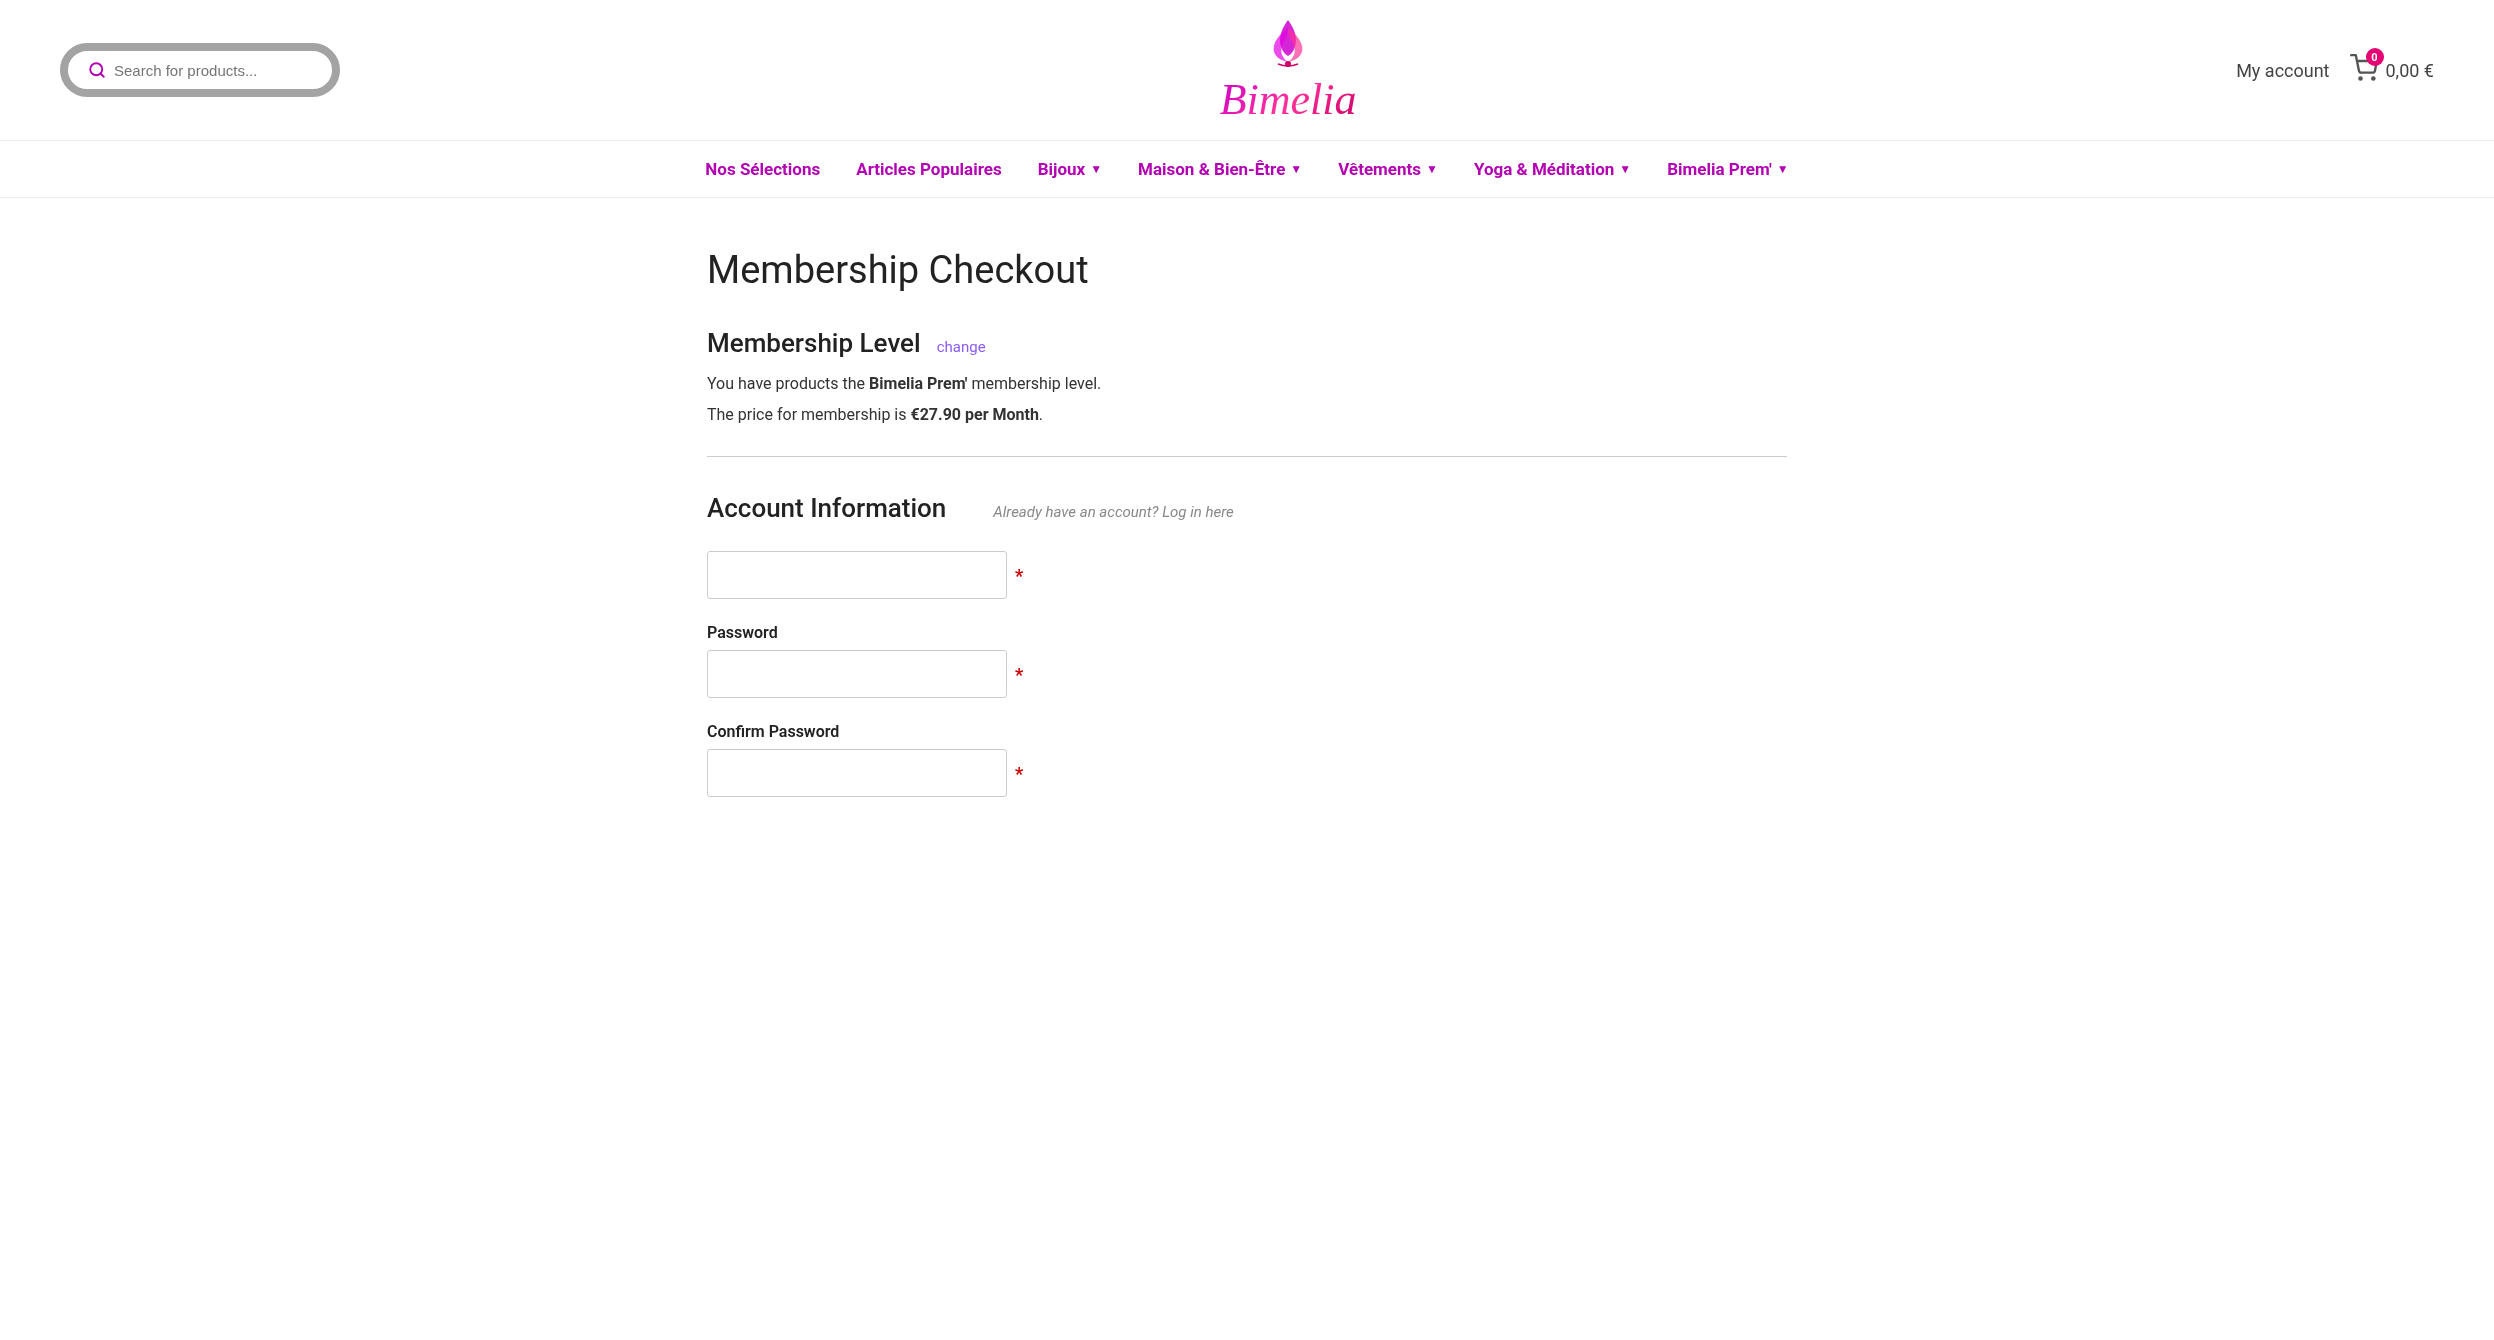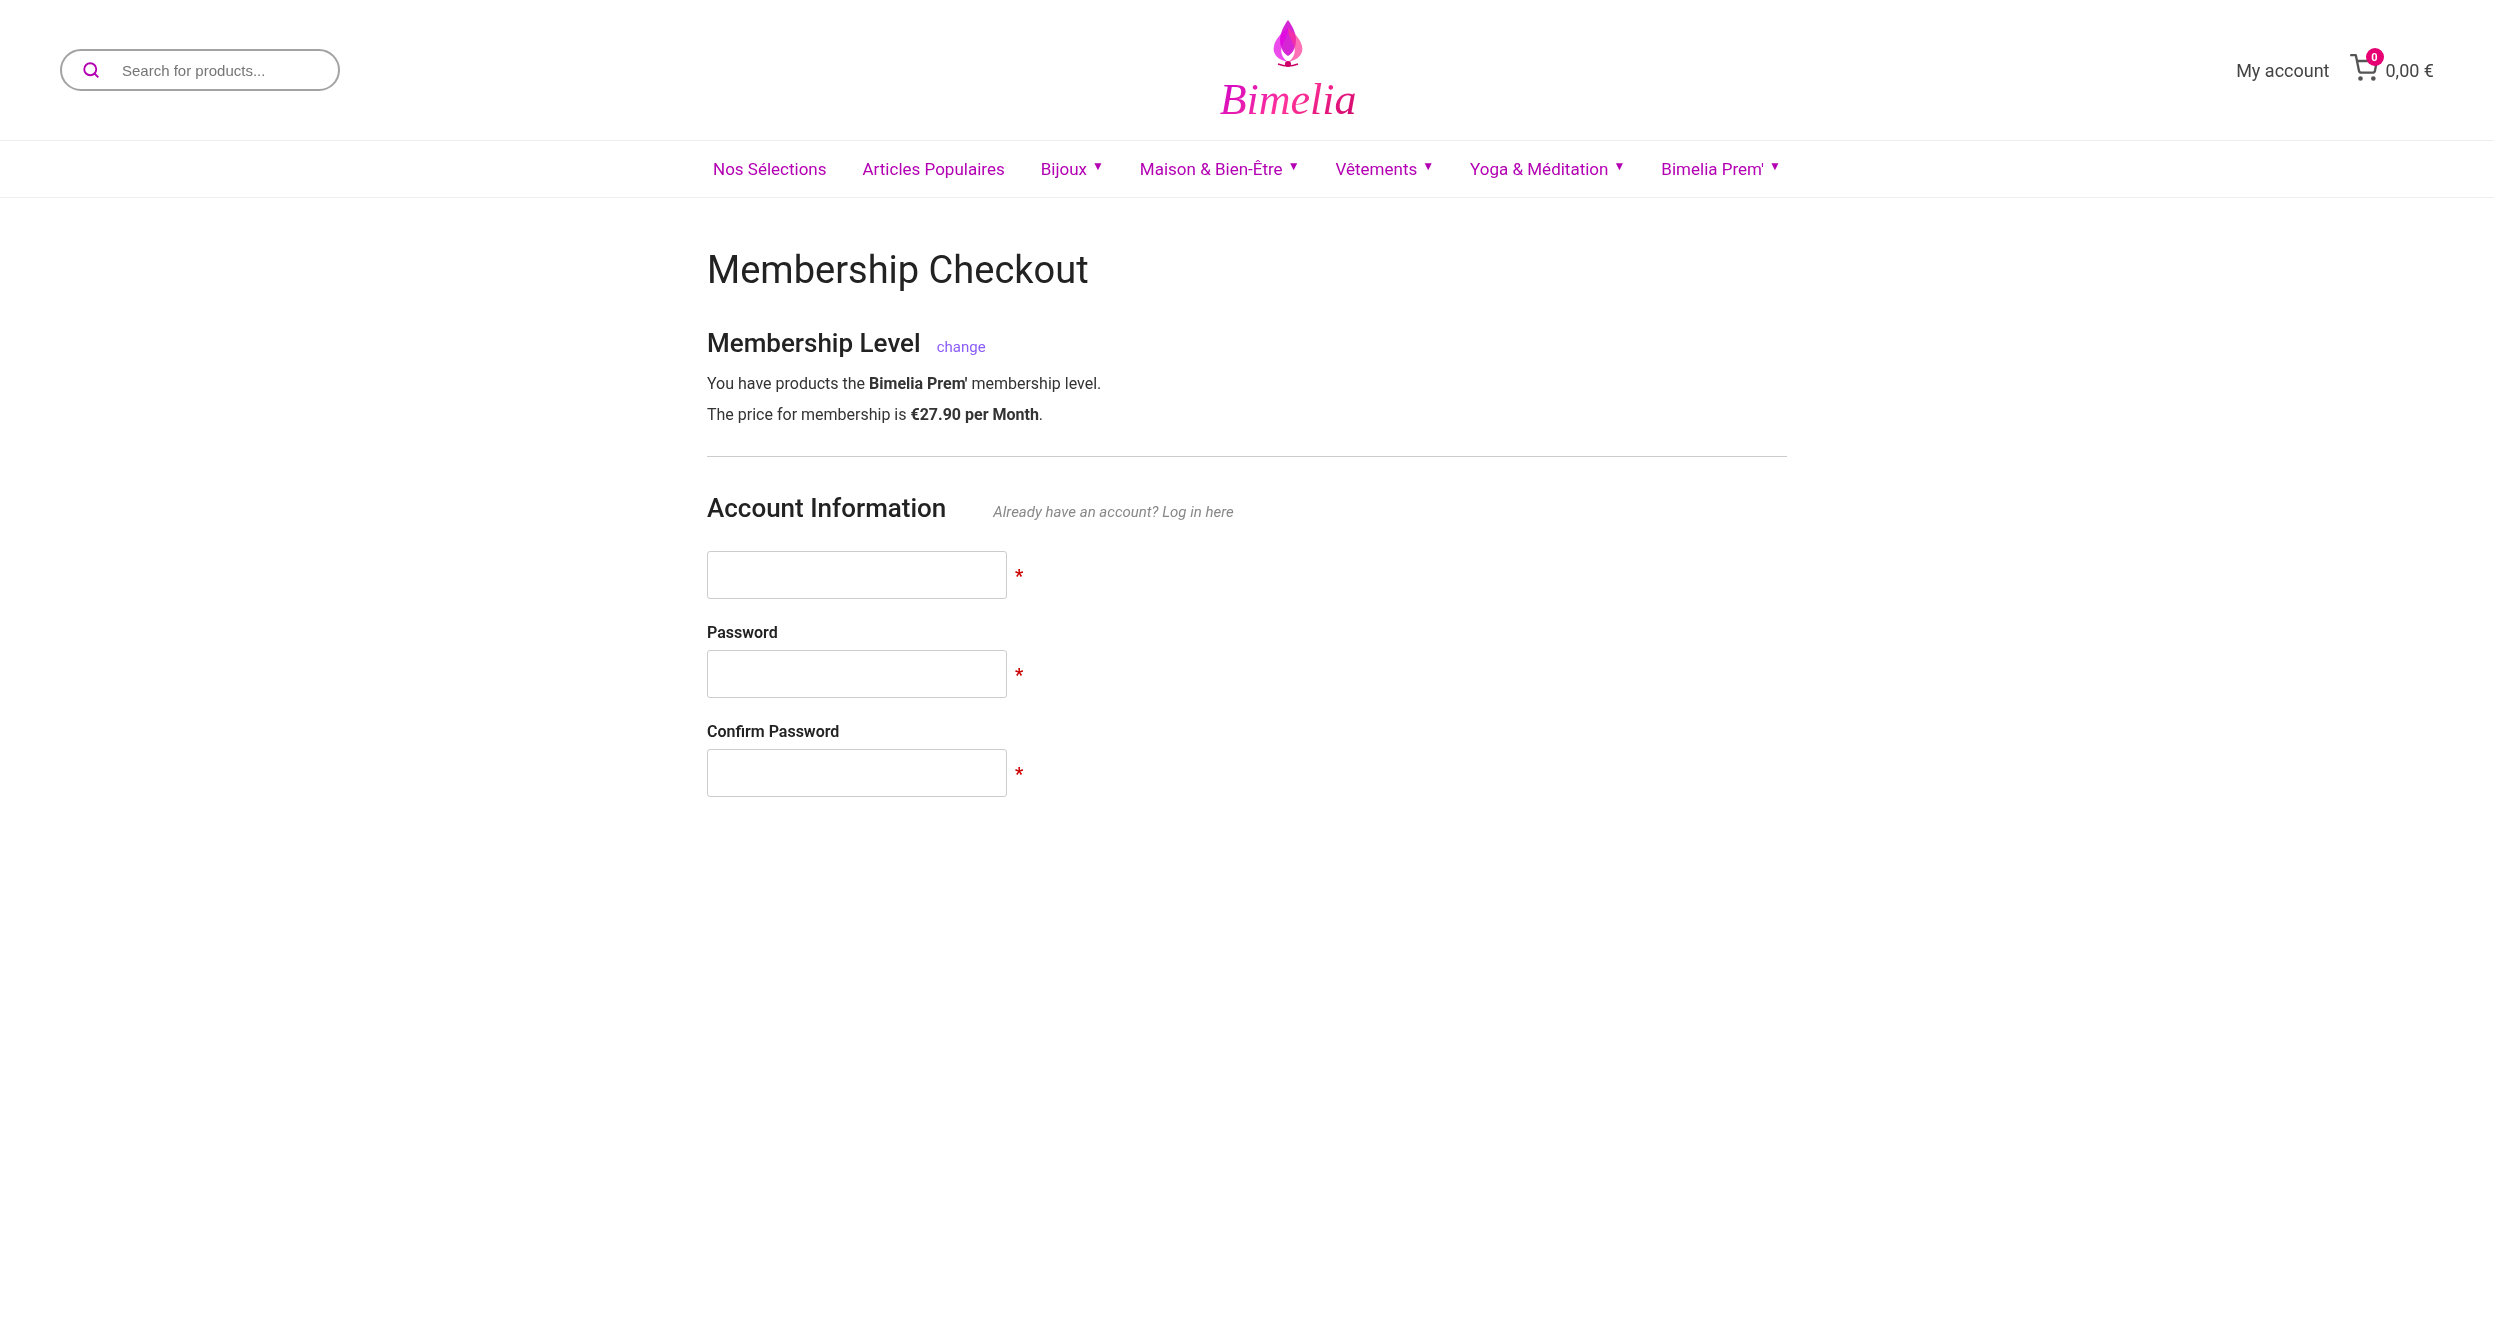--- a/index.html
+++ b/index.html
@@ -8,25 +8,25 @@
     
     .header {
       display: flex;
       align-items: center;
       justify-content: space-between;
       padding: 18px 60px;
       border-bottom: 1px solid #eee;
     }
     .search-bar {
       display: flex;
-      border: 2px solid #a3a3a3;
+      border: 8px solid #a3a3a3;
       border-radius: 30px;
       padding: 10px 20px;
       width: 280px;
-      gap: 22px;
+      gap: 8px;
     }
     .search-bar input {
       border: none;
       outline: none;
       font-size: 15px;
       color: #888;
       width: 100%;
       background: transparent;
     }
     .search-icon-svg { color: #b300b3; flex-shrink: 0; }
@@ -81,26 +81,28 @@
     .nav {
       display: flex;
       align-items: center;
       justify-content: center;
       gap: 36px;
       padding: 18px 60px;
       border-bottom: 1px solid #eee;
     }
     .nav-item {
       display: flex;
+      align-items: center;
       gap: 5px;
       font-size: 17px;
       color: #b300b3;
       cursor: pointer;
       text-decoration: none;
       white-space: nowrap;
+      font-weight: bold;
     }
     .nav-arrow { font-size: 12px; color: #b300b3; }
 
     
     .main-content {
       max-width: 1200px;
       margin: 0 auto;
       padding: 50px 60px;
     }
 

